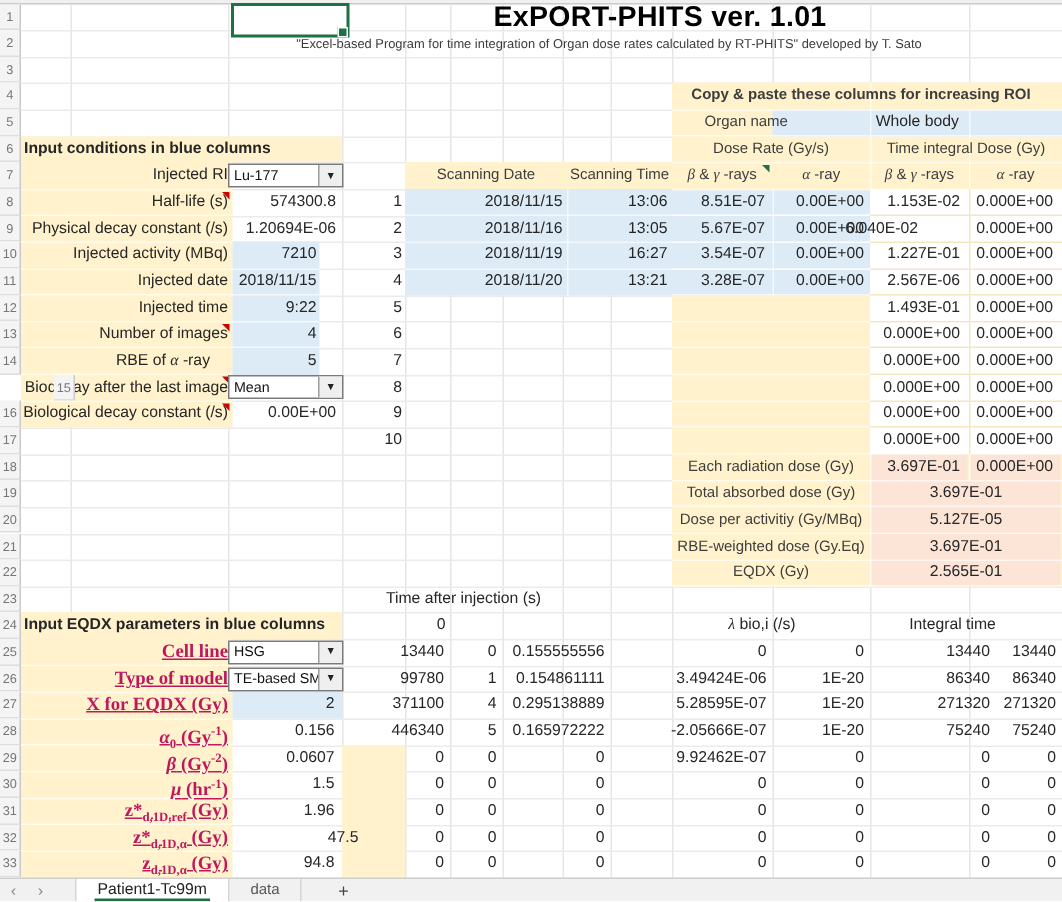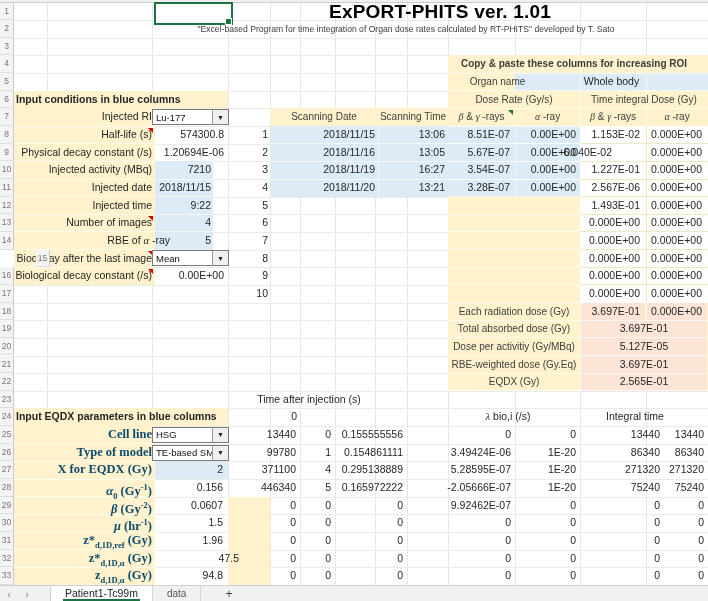--- a/index.html
+++ b/index.html
@@ -3,21 +3,21 @@
 <meta charset="utf-8">
 <style>
   html,body{margin:0;padding:0;background:#fff;}
   #sheet{position:relative;width:708px;height:601px;background:#fff;overflow:hidden;
          font-family:"Liberation Sans",sans-serif;}
   .cell{position:absolute;box-sizing:border-box;font-size:10.5px;color:#262626;
         white-space:nowrap;line-height:17.65px;height:17.65px;}
   .r{text-align:right;} .c{text-align:center;} .l{text-align:left;}
   .bold{font-weight:bold;}
   .hdr{font-size:10px;color:#3d3d3d;}
-  .serif{font-family:"Liberation Serif",serif;font-size:12.5px;font-weight:600;color:#0c4a6e;}
+  .serif{font-family:"Liberation Serif",serif;font-size:12.5px;font-weight:600;color:#be185d;text-decoration:underline;}
   .serif sub,.serif sup{font-size:8.5px;}
   .cell i{font-family:"Liberation Serif",serif;}
   .rownum{position:absolute;left:0;width:14px;background:#f4f4f4;color:#767676;
           font-size:8.5px;text-align:center;border-right:1px solid #c9c9c9;
           border-bottom:1px solid #dedede;box-sizing:border-box;}
   .grid-v{position:absolute;width:1px;background:#e6e6e6;}
   .grid-h{position:absolute;height:1px;background:#ebebeb;}
   .sep{position:absolute;background:rgba(255,255,255,0.65);}
   .tansep{position:absolute;background:#f3e7c3;}
   .fill{position:absolute;}
@@ -188,21 +188,21 @@
       <div class="cell r" style="left: 14px; width: 138px; top: 143.7px;">Physical decay constant (/s)</div>
       <div class="cell r" style="left: 155px; width: 69px; top: 143.7px;">1.20694E-06</div>
       <div class="cell r" style="left: 14px; width: 138px; top: 161.35px;">Injected activity (MBq)</div>
       <div class="cell r" style="left: 155px; width: 56px; top: 161.35px;">7210</div>
       <div class="cell r" style="left: 14px; width: 138px; top: 179px;">Injected date</div>
       <div class="cell r" style="left: 155px; width: 56px; top: 179px;">2018/11/15</div>
       <div class="cell r" style="left: 14px; width: 138px; top: 196.65px;">Injected time</div>
       <div class="cell r" style="left: 155px; width: 56px; top: 196.65px;">9:22</div>
       <div class="cell r" style="left: 14px; width: 138px; top: 214.3px;">Number of images</div>
       <div class="cell r" style="left: 155px; width: 56px; top: 214.3px;">4</div>
-      <div class="cell r" style="left: 32px; width: 138px; top: 231.95px;">RBE of <i>α</i> -ray</div>
+      <div class="cell r" style="left: 2px; width: 138px; top: 231.95px;">RBE of <i>α</i> -ray</div>
       <div class="cell r" style="left: 155px; width: 56px; top: 231.95px;">5</div>
       <div class="cell r" style="left: 14px; width: 138px; top: 249.6px;">Biodecay after the last image</div>
       <div class="cell r" style="left: 14px; width: 138px; top: 267.25px;">Biological decay constant (/s)</div>
       <div class="cell r" style="left: 155px; width: 69px; top: 267.25px;">0.00E+00</div>
       <div class="cell c hdr" style="left: 270px; width: 108px; top: 108.4px;">Scanning Date</div>
       <div class="cell c hdr" style="left: 378px; width: 70px; top: 108.4px;">Scanning Time</div>
       <div class="cell c hdr" style="left: 448px; width: 67px; top: 108.4px;"><i>β</i> &amp; <i>γ</i> -rays</div>
       <div class="cell c hdr" style="left: 515px; width: 65px; top: 108.4px;"><i>α</i> -ray</div>
       <div class="cell c hdr" style="left: 580px; width: 66px; top: 108.4px;"><i>β</i> &amp; <i>γ</i> -rays</div>
       <div class="cell c hdr" style="left: 646px; width: 62px; top: 108.4px;"><i>α</i> -ray</div>

